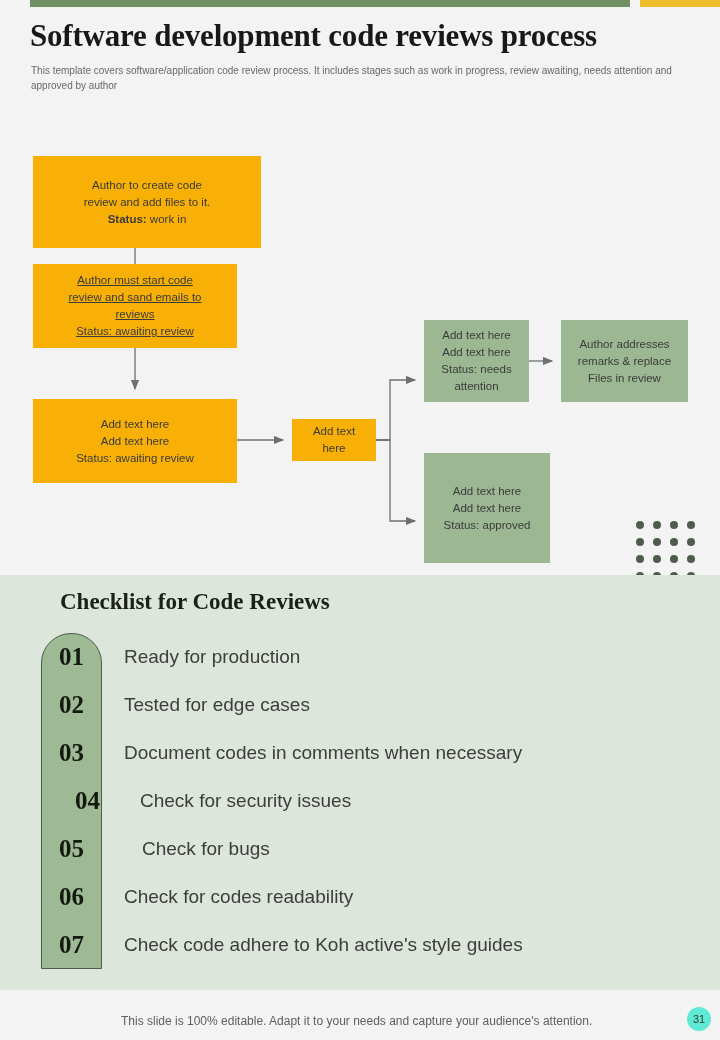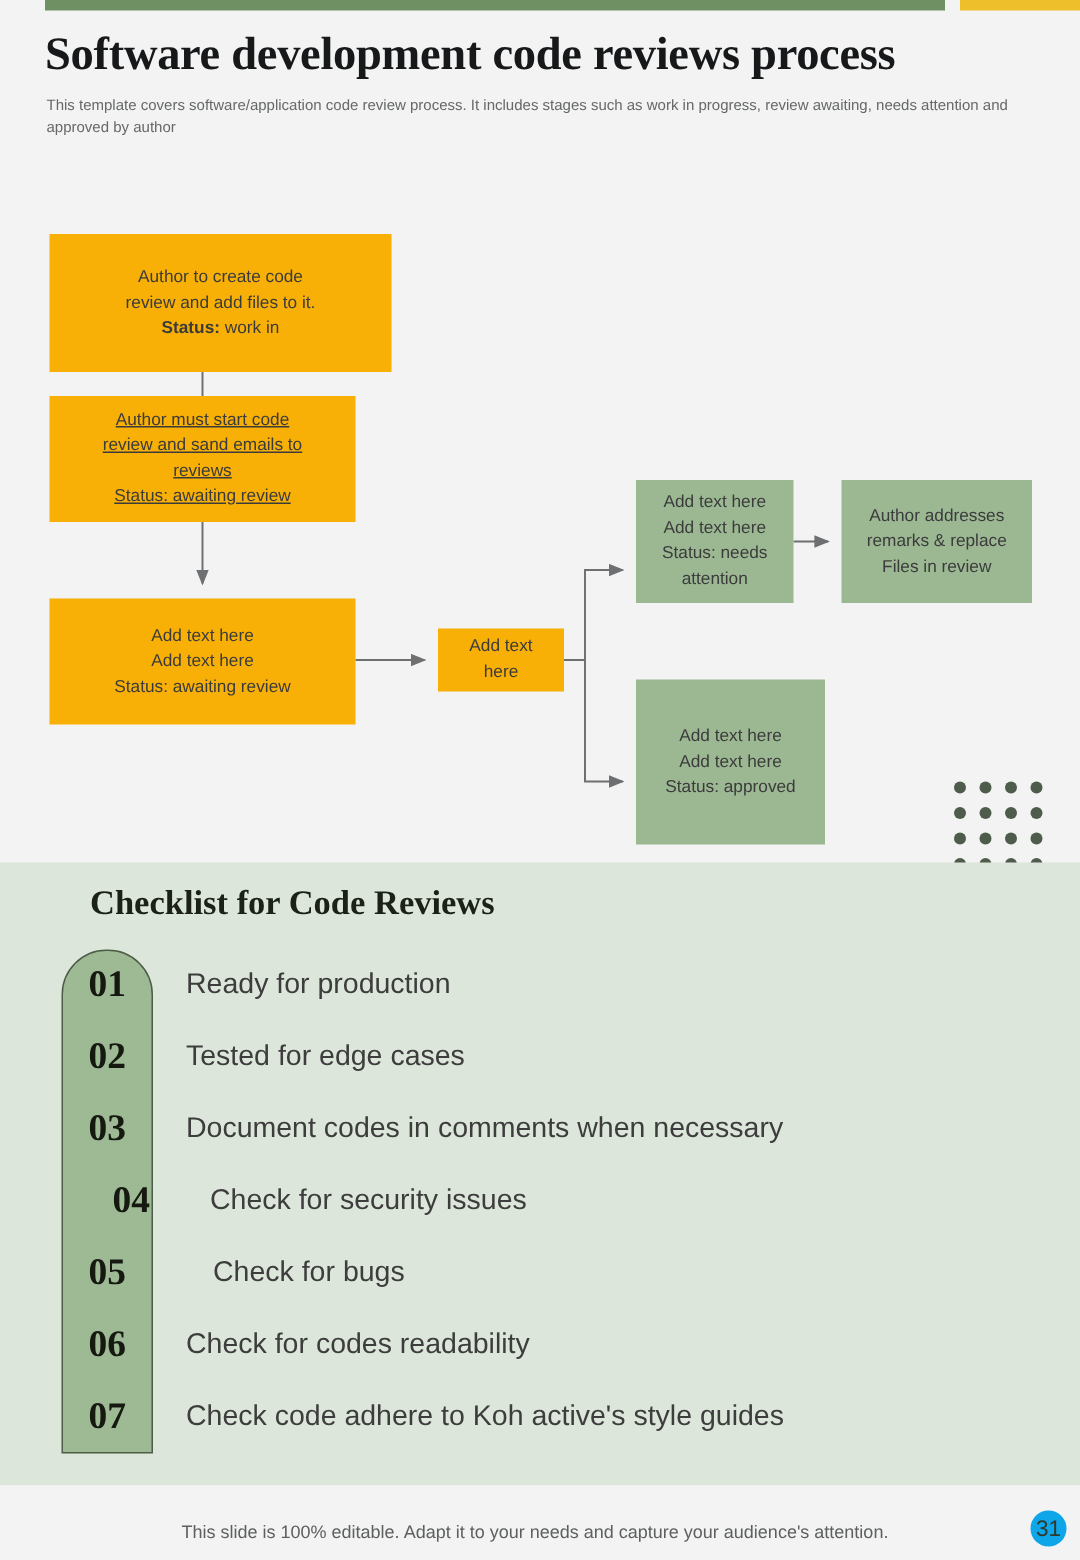--- a/index.html
+++ b/index.html
@@ -127,23 +127,23 @@
     width: 720px; height: 50px;
     background: #f2f3f2;
   }
   .footer-note {
     position: absolute; left: 121px; top: 1014px;
     font-size: 12px; color: #5d5f60;
   }
   .page-badge {
     position: absolute; left: 687px; top: 1007px;
     width: 24px; height: 24px; border-radius: 50%;
-    background: #0ea5e9;
+    background: #5eead4;
     display: flex; align-items: center; justify-content: center;
-    font-size: 15px; color: #2f3a2b;
+    font-size: 11px; color: #2f3a2b;
   }
 </style>
 </head>
 <body>
 
 <div id="slide">
 
   <div class="topbar-green"></div>
   <div class="topbar-yellow"></div>
 

